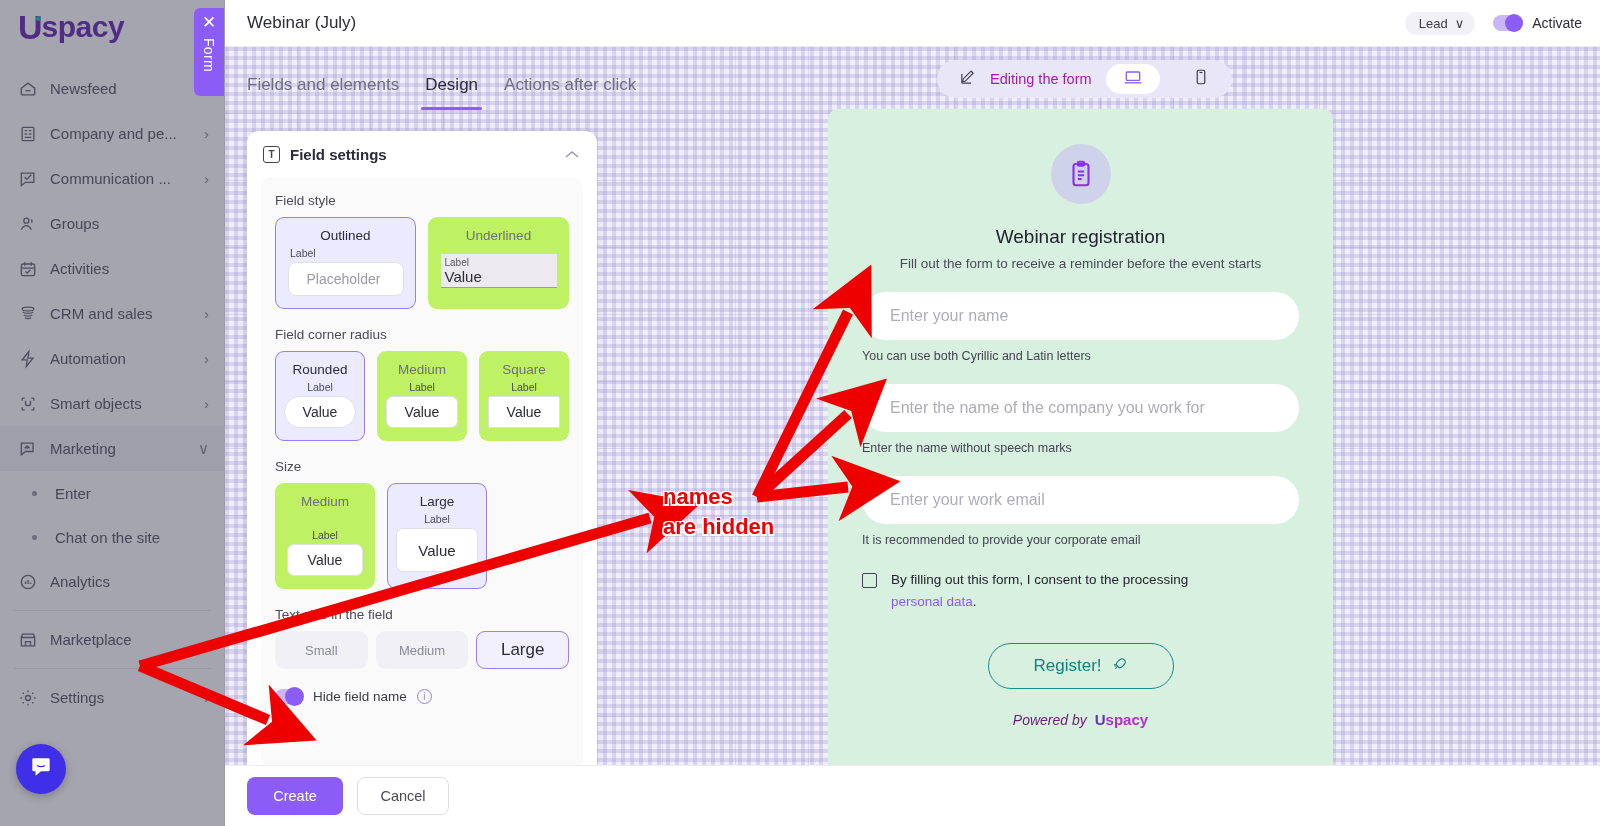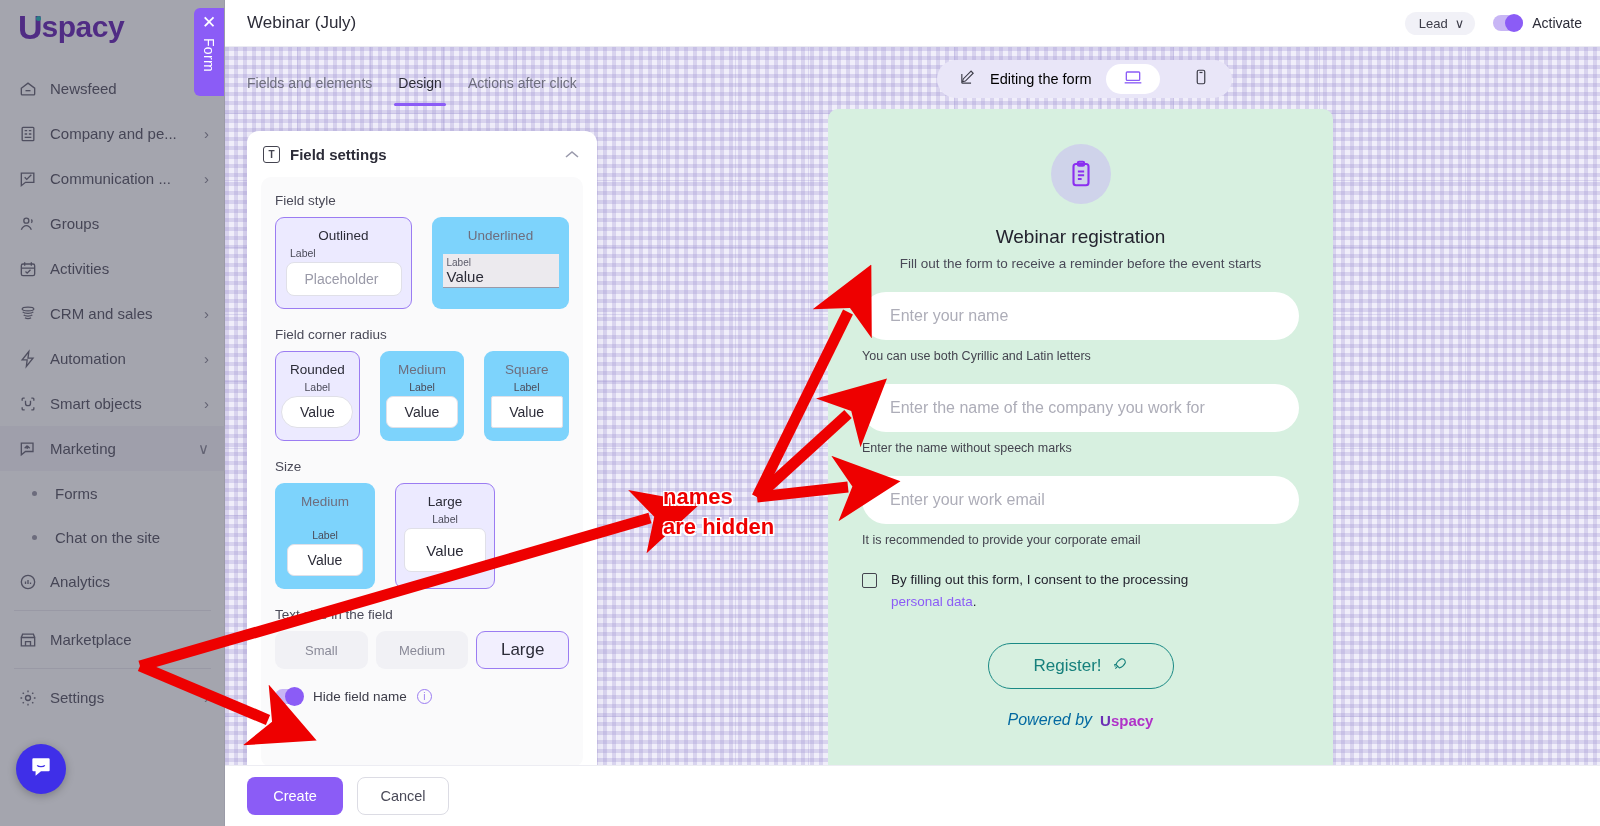--- a/index.html
+++ b/index.html
@@ -104,21 +104,21 @@
     position:absolute; inset:0;
     background-image:
       repeating-linear-gradient(to bottom, transparent 0 66px, rgba(150,140,205,0.26) 66px 67px),
       repeating-linear-gradient(to right, transparent 0 72px, rgba(150,140,205,0.26) 72px 73px);
     opacity: .9;
     pointer-events:none;
   }
 
   
   #tabs { position:absolute; left:22px; top:28px; display:flex; gap:26px; }
-  .tab { font-size:14px; color:#6e6e7e; padding-bottom:15px; cursor:pointer; position:relative;}
+  .tab { font-size:17px; color:#6e6e7e; padding-bottom:15px; cursor:pointer; position:relative;}
   .tab.active { color:#2c2c38; }
   .tab.active::after {
     content:""; position:absolute; left:-4px; right:-4px; bottom:0; height:3px;
     background:#8b5cf6; border-radius:2px;
   }
 
   #config-card {
     position:absolute; left:22px; top:84px; width:350px; height:655px;
     background:#ffffff; border-radius:12px;
     box-shadow: 0 2px 14px rgba(60,40,120,0.09);
@@ -134,23 +134,23 @@
   }
   .caret-up { color:#9a9aac; font-size:13px; }
 
   #card-body {
     margin: 0 14px 10px 14px; background:#fafafb; border-radius:10px;
     padding: 12px 14px 16px 14px; height: 590px;
   }
   .sec-label { font-size:13.5px; color:#4a4a58; margin: 4px 0 9px 0; }
   .sec-label.sp { margin-top: 18px; }
 
-  .opt-row { display:flex; gap:20px; }
+  .opt-row { display:flex; gap:12px; }
   .opt {
-    background:#7dd3fc; border-radius:9px; border:1.5px solid transparent;
+    background:#bef264; border-radius:9px; border:1.5px solid transparent;
     display:flex; flex-direction:column; align-items:center; padding: 10px 0 12px 0;
   }
   .opt.sel { background:#eceaff; border-color:#9b7cf2; }
   .opt .oname { font-size:13.5px; color:#6e6e7e; margin-bottom: 4px; }
   .opt.sel .oname { color:#2c2c38; }
   .opt .olabel { font-size:10.5px; color:#4a4a58; align-self:flex-start; }
   .mini-field {
     background:#fff; border:1px solid #e0e0e8; color:#9a9aa8;
     display:flex;align-items:center;
   }
@@ -216,21 +216,21 @@
   #btn-cancel {
     width:92px;height:38px;border-radius:8px;background:#fff;color:#4a4a58;
     border:1px solid #dcdce4;font-size:14.5px;cursor:pointer;font-family:inherit;
   }
 
   
   #preview-toolbar {
     position:absolute; left:712px; top:13px; height:38px; border-radius:19px;
     background:#e9e6f8; display:flex; align-items:center; padding: 0 4px 0 22px; gap:14px;
   }
-  #preview-toolbar .edit-label { font-size:14.5px;color:#000000; }
+  #preview-toolbar .edit-label { font-size:14.5px;color:#a21caf; }
   .dev-btn {
     width:54px;height:30px;border-radius:16px;display:flex;align-items:center;justify-content:center;cursor:pointer;
   }
   .dev-btn.on { background:#ffffff; }
 
   
   #form-preview {
     position:absolute; left:603px; top:62px; width:505px; height:682px;
     background:#d7f0e0; border-radius:10px 10px 0 0;
     display:flex;flex-direction:column;align-items:center;
@@ -251,21 +251,21 @@
   #consent-row { width:437px;display:flex;gap:14px;margin-top:22px; }
   #consent-box { width:15px;height:15px;border:1.5px solid #44444f;border-radius:2px;flex:0 0 15px;margin-top:4px;cursor:pointer;}
   #consent-text { font-size:13.5px;color:#23232e;line-height:22px; }
   #consent-link { color:#8b5cf6; cursor:pointer; }
   #register-btn {
     margin-top:30px;width:186px;height:46px;border-radius:23px;background:transparent;
     border:1.4px solid #1a8a85;color:#16807c;font-size:17px;cursor:pointer;
     display:flex;align-items:center;justify-content:center;gap:10px;font-family:inherit;
   }
   #powered { margin-top:22px;display:flex;align-items:center;gap:8px; }
-  #powered .pw { font-size:16px;color:#0369a1;font-style:italic; }
+  #powered .pw { font-size:14px;color:#701a75;font-style:italic; }
   #powered .plogo { font-size:15px;font-weight:700;color:#b032c8; display:flex;align-items:center;}
   #powered .plogo .pu { color:#6b2fb5; }
 
   
   #annot { position:absolute; left:0; top:0; width:1600px; height:826px; pointer-events:none; z-index:20; }
   #annot-text {
     position:absolute; left:663px; top:482px; z-index:21;
     font-size:22px; font-weight:700; color:#ee0000; line-height:30px;
     text-shadow: -1.5px -1.5px 0 #fff, 1.5px -1.5px 0 #fff, -1.5px 1.5px 0 #fff, 1.5px 1.5px 0 #fff;
     pointer-events:none;
@@ -371,21 +371,21 @@
           <svg width="20" height="20" viewBox="0 0 24 24" fill="none" stroke="#6a6a78" stroke-width="1.6">
             <path d="M4 5h14v10H9l-5 4z"></path>
             <path d="M11 12V8m0 0 3 3m-3-3-3 3"></path>
           </svg>
         </span>
       <span class="lbl">Marketing</span>
       <span class="chev">∨</span>
     </div>
     <div class="nav-sub">
       <span class="bullet"></span>
-      <span>Forms</span>
+      <span>Enter</span>
     </div>
     <div class="nav-sub">
       <span class="bullet"></span>
       <span>Chat on the site</span>
     </div>
     <div class="nav-item">
       <span class="ico">
           <svg width="20" height="20" viewBox="0 0 24 24" fill="none" stroke="#6a6a78" stroke-width="1.6">
             <circle cx="12" cy="12" r="8"></circle>
             <path d="M9 14.5v-3M12 14.5v-5M15 14.5v-2"></path>

